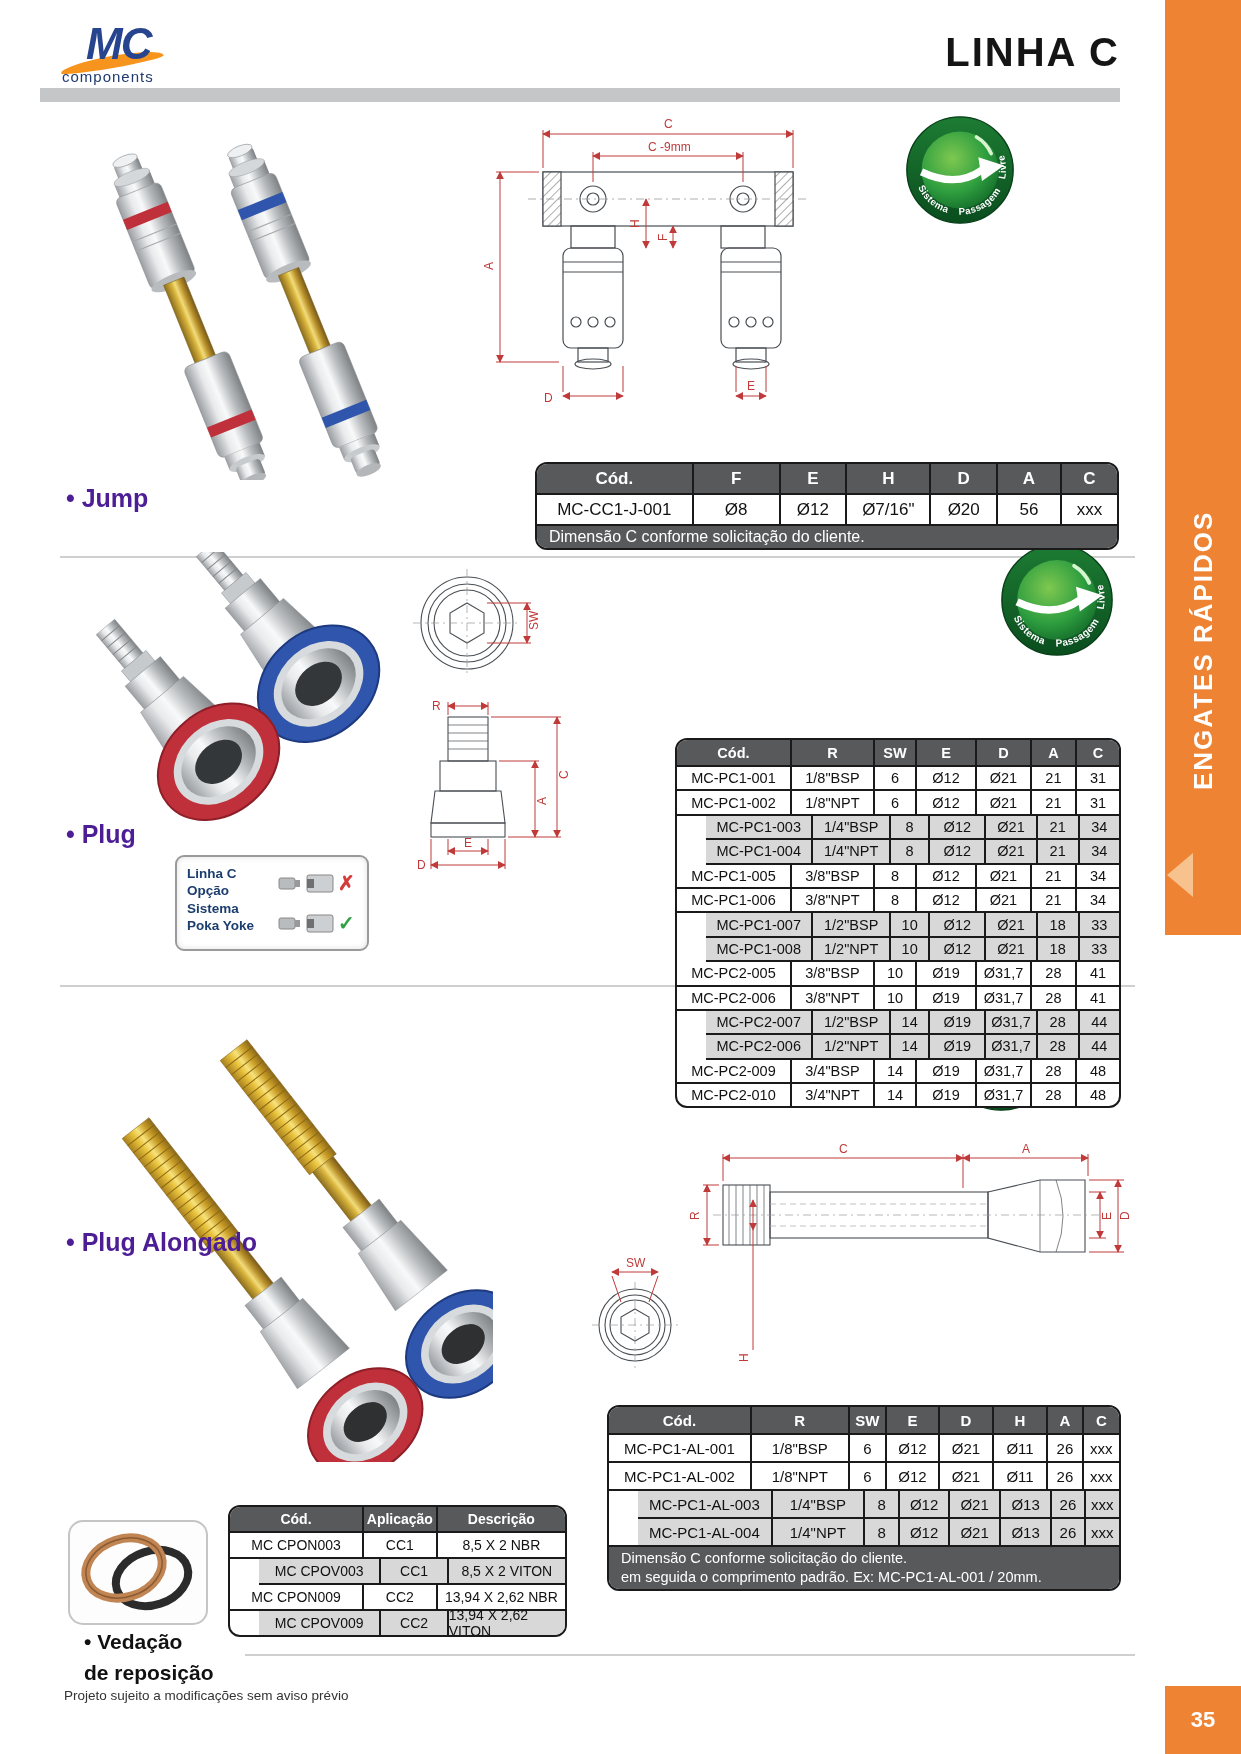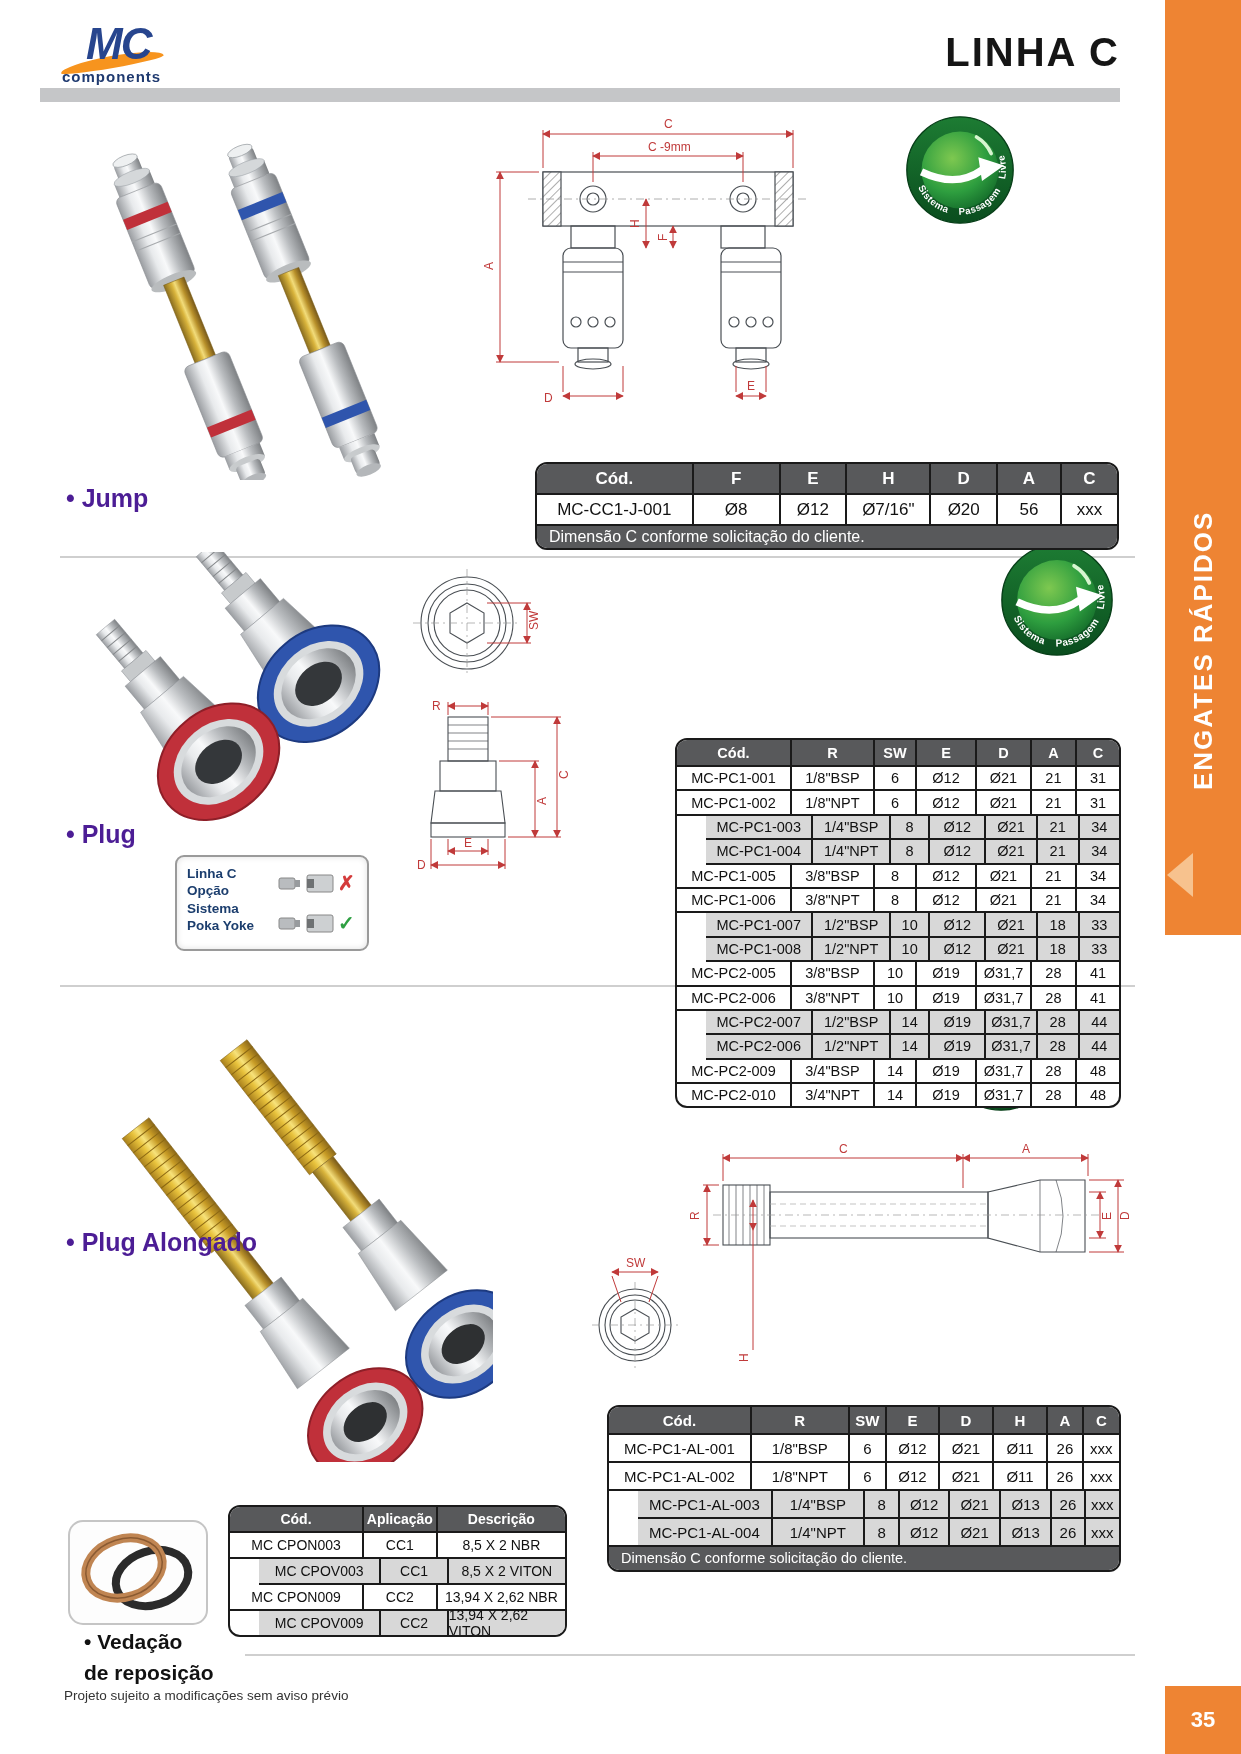--- a/index.html
+++ b/index.html
@@ -4,21 +4,21 @@
 <style>
   html,body{margin:0;padding:0;background:#e8e8e8;font-family:"Liberation Sans",sans-serif;}
   #page{position:relative;width:1241px;height:1754px;background:#fff;margin:0 auto;overflow:hidden;}
   .abs{position:absolute;}
   
   #title{left:700px;top:30px;width:420px;text-align:right;font-size:40px;font-weight:bold;color:#151515;letter-spacing:2px;}
   #graybar{left:40px;top:88px;width:1080px;height:14px;background:#c5c6c8;}
   #logo{left:62px;top:22px;width:110px;height:70px;}
   #logo .mc{font-size:44px;font-weight:bold;font-style:italic;color:#27458E;line-height:44px;letter-spacing:-2px;position:relative;margin-left:24px;}
   #logo .swoosh{position:absolute;left:-2px;top:34px;width:104px;height:12px;background:#F7941E;border-radius:50% 50% 50% 50%/70% 70% 30% 30%;transform:rotate(-10deg);}
-  #logo .sub{font-size:15px;font-weight:bold;color:#1f3a70;letter-spacing:1px;margin-top:2px;position:relative;z-index:2;}
+  #logo .sub{font-size:15px;font-weight:normal;color:#1f3a70;letter-spacing:1px;margin-top:2px;position:relative;z-index:2;}
   
   #sidebar{left:1165px;top:0;width:76px;height:935px;background:#EE8433;}
   #sidebar-label{left:1165px;top:520px;width:76px;height:260px;display:flex;align-items:center;justify-content:center;
     writing-mode:vertical-rl;transform:rotate(180deg);font-size:26px;font-weight:bold;color:#fff;letter-spacing:2px;white-space:nowrap;}
   #sidebar-arrow{left:1167px;top:853px;width:0;height:0;border-top:22px solid transparent;border-bottom:22px solid transparent;border-right:26px solid #f7c28e;}
   #pagebox{left:1165px;top:1686px;width:76px;height:68px;background:#EE8433;color:#fff;font-size:22px;font-weight:bold;display:flex;align-items:center;justify-content:center;}
   
   .sec-label{font-weight:bold;font-size:25px;color:#4c1d95;}
   .divider{height:2px;background:#cfcfcf;z-index:0;}
   
@@ -678,20 +678,21 @@
           <div class="tc">8</div>
           <div class="tc">Ø12</div>
           <div class="tc">Ø21</div>
           <div class="tc">Ø13</div>
           <div class="tc">26</div>
           <div class="tc">xxx</div>
         </div>
       </div>
     <div class="tnote">
       <div>Dimensão C conforme solicitação do cliente.</div>
+      <div>em seguida o comprimento padrão. Ex: MC-PC1-AL-001  /  20mm.</div>
     </div>
   </div>
 
   <svg class="abs" style="left:68px;top:1520px" width="140" height="105" viewBox="0 0 140 105">
     <rect x="1" y="1" width="138" height="103" rx="14" fill="#fdfdfd" stroke="#c5c5c5" stroke-width="2"></rect>
     <ellipse cx="84" cy="58" rx="37" ry="27" fill="none" stroke="#2b2b2b" stroke-width="8" transform="rotate(-18 84 58)"></ellipse>
     <ellipse cx="56" cy="48" rx="39" ry="29" fill="none" stroke="#c08552" stroke-width="9" transform="rotate(-18 56 48)"></ellipse>
     <ellipse cx="56" cy="48" rx="39" ry="29" fill="none" stroke="#8a5a32" stroke-width="1.5" transform="rotate(-18 56 48)"></ellipse>
   </svg>
 

